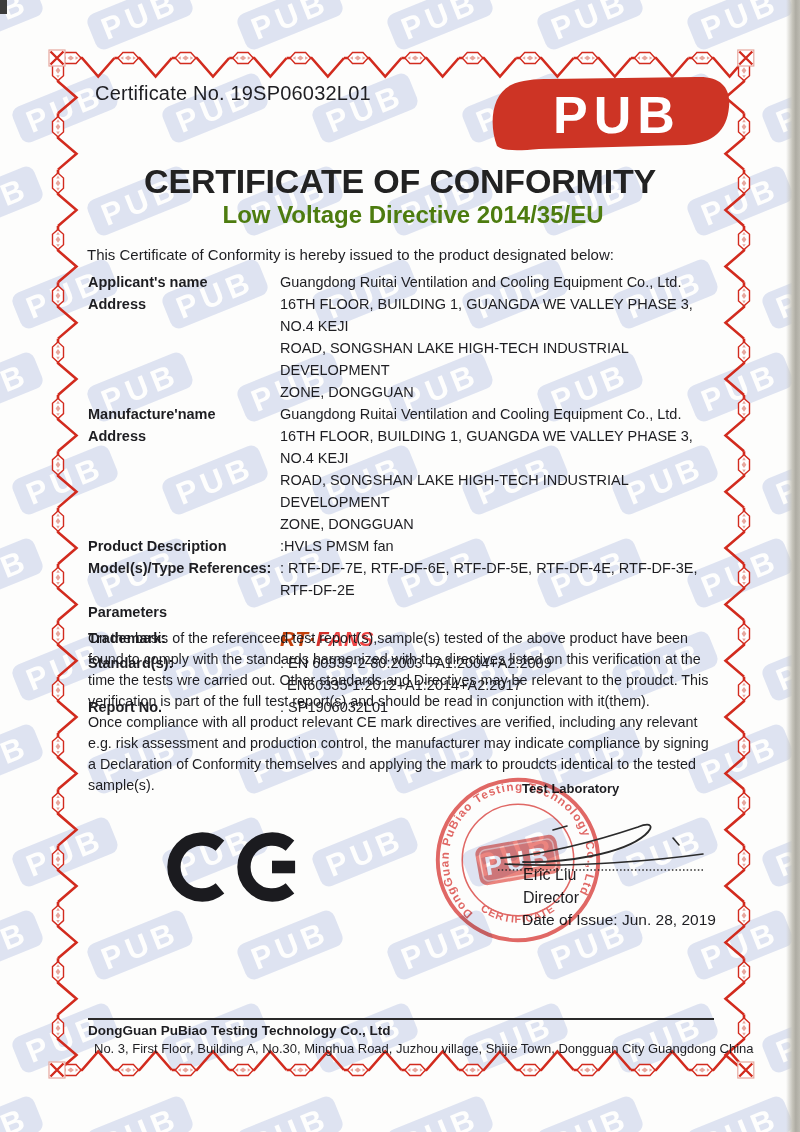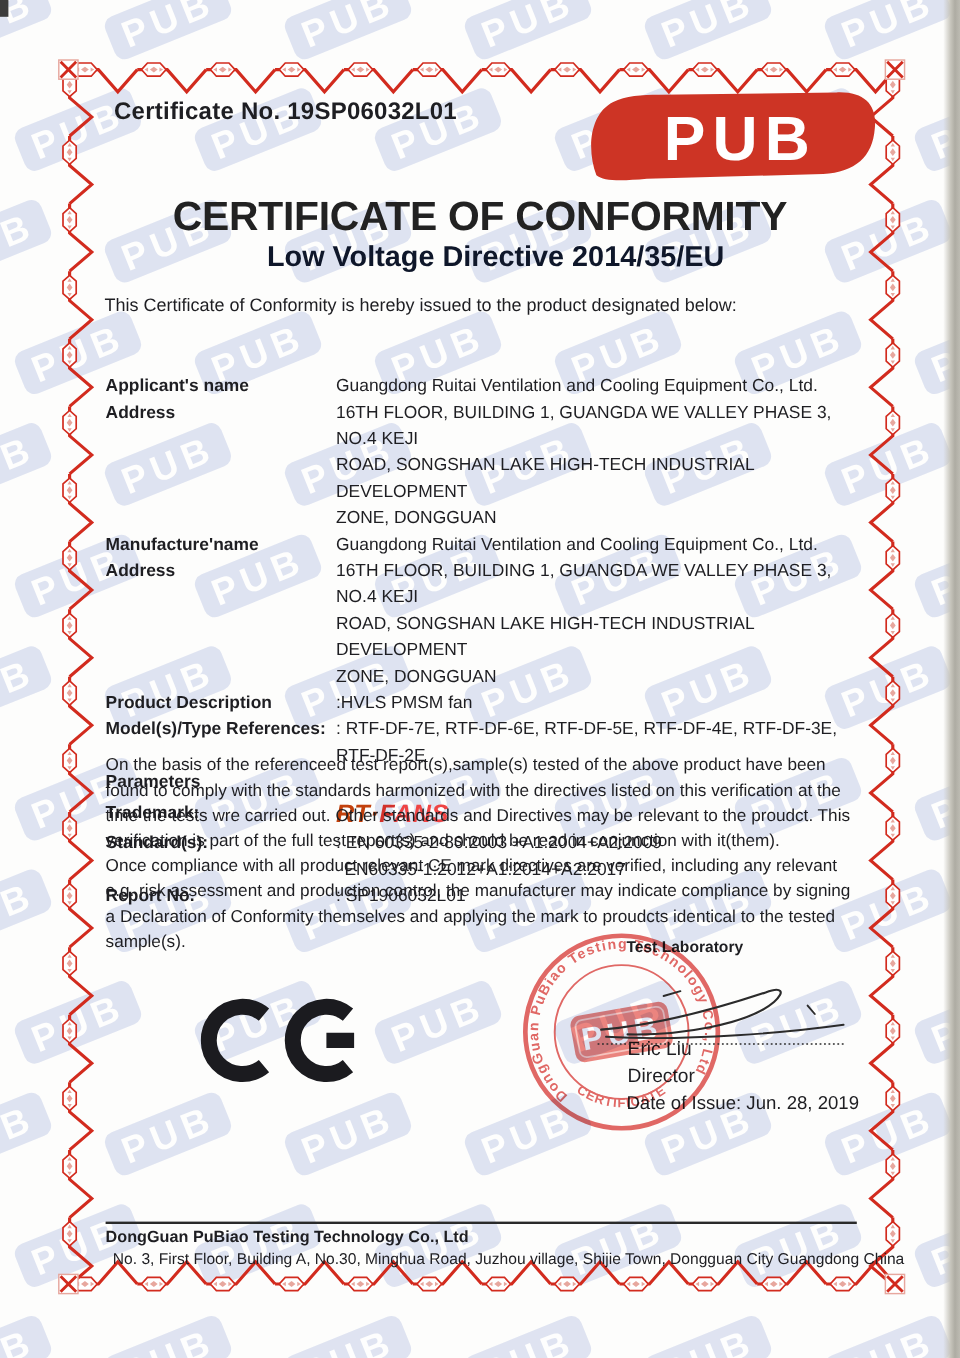--- a/index.html
+++ b/index.html
@@ -6,28 +6,28 @@
   body{
     width:800px;height:1132px;background:#fdfdfc;overflow:hidden;
     font-family:"Liberation Sans","DejaVu Sans",sans-serif;color:#1e1e22;
     position:relative;
   }
   .page{position:absolute;inset:0;}
   .layer{position:absolute;inset:0;}
   #wm-layer{opacity:.6;}
   .content{position:absolute;inset:0;z-index:3;}
   .abs{position:absolute;}
-  .cert-no{left:95px;top:82px;font-size:20px;font-weight:bold;letter-spacing:.2px;}
+  .cert-no{left:95px;top:82px;font-size:20px;font-weight:normal;letter-spacing:.2px;}
   .pub-logo{left:487px;top:75px;width:243px;height:76px;}
   .title{left:57px;right:57px;top:162px;text-align:center;
          font-size:34px;font-weight:bold;letter-spacing:-.2px;color:#222;}
   .subtitle{left:57px;right:57px;top:201px;text-align:center;padding-left:26px;
-         font-size:24px;font-weight:bold;color:#0f172a;}
+         font-size:24px;font-weight:bold;color:#4d7c0f;}
   .intro{left:87px;top:246px;font-size:15px;}
-  .fields{left:88px;top:271px;width:640px;font-size:14.5px;line-height:22px;margin-top:40px;}
+  .fields{left:88px;top:271px;width:640px;font-size:14.5px;line-height:22px;}
   .frow{display:flex;}
   .flabel{flex:0 0 192px;font-weight:bold;}
   .fvalue{flex:1;}
   .indent{padding-left:97px;}
   .indent-sm{padding-left:7px;}
   .tm-row{margin-top:4px;}
   .tm-logo{font-size:21px;font-weight:bold;font-style:italic;letter-spacing:.5px;line-height:24px;}
   .paras{left:88px;top:628px;width:632px;font-size:14.3px;line-height:21px;}
   .paras p{margin:0;}
   .test-lab{left:522px;top:781px;font-size:13px;font-weight:bold;}

